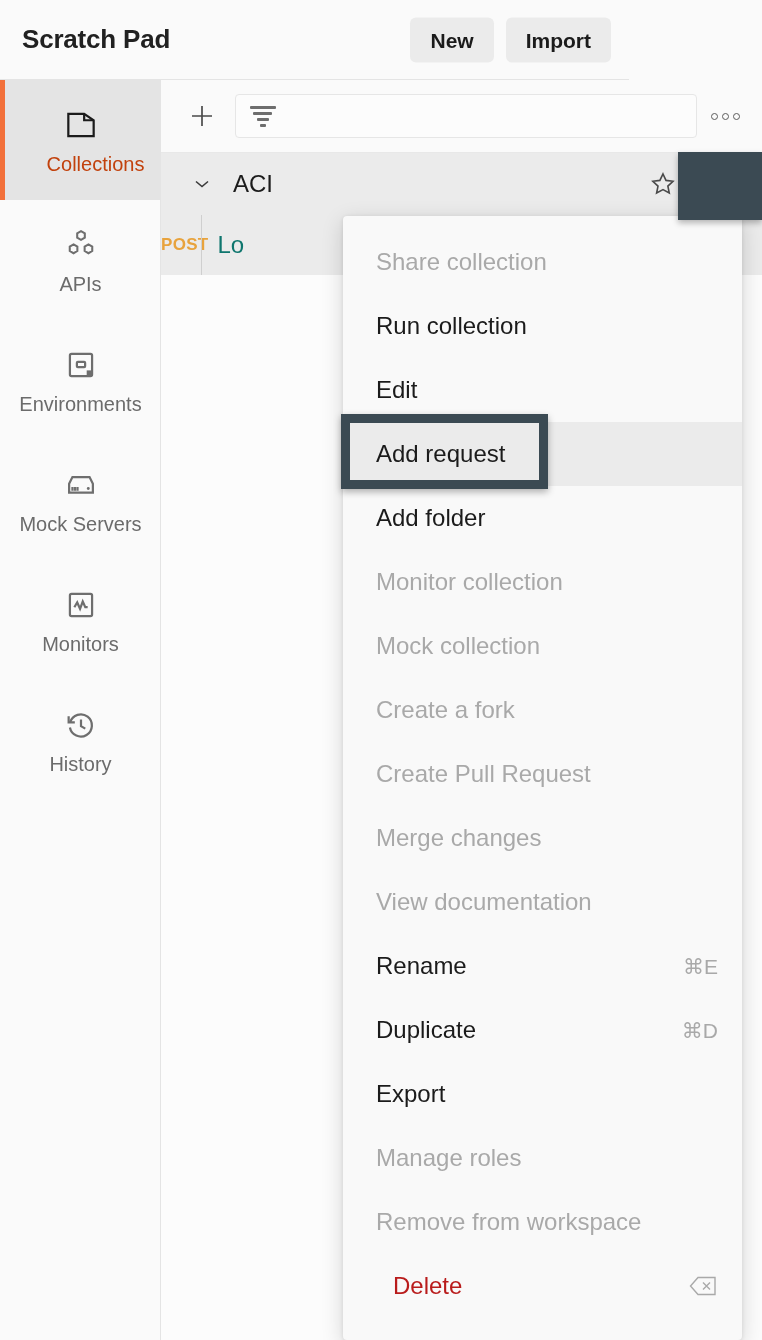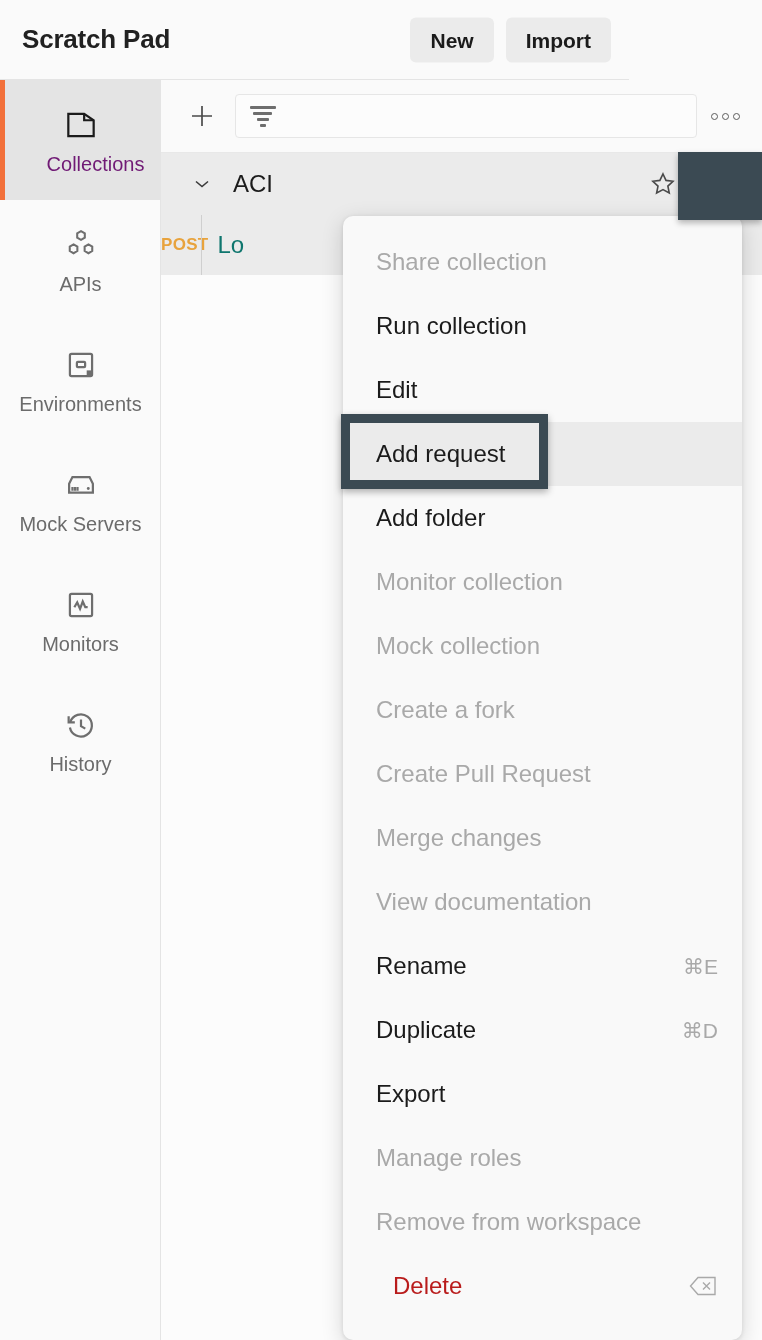--- a/index.html
+++ b/index.html
@@ -43,21 +43,21 @@
     position: relative; width: 161px; height: 120px;
     display: flex; flex-direction: column; align-items: center; justify-content: center;
     gap: 10px; cursor: pointer;
   }
   .rail-item.active { background: #E4E4E4; }
   .rail-item.active::before {
     content: ""; position: absolute; left: 0; top: 0; bottom: 0; width: 5px;
     background: #F2703A;
   }
   .rail-label { font-size: 20px; color: #6B6B6B; line-height: 1; }
-  .rail-item.active .rail-label { color: #701a75; margin-left: 30px; }
+  .rail-item.active .rail-label { color: #c2410c; margin-left: 30px; }
   .rail-icon { width: 38px; height: 38px; display: block; }
   .rail-icon svg { display: block; width: 38px; height: 38px; }
 
   
   .pane {
     position: absolute; left: 161px; top: 80px; width: 601px; height: 1260px;
     background: #FCFCFC;
   }
   .pane-toolbar {
     position: relative; width: 601px; height: 73px;
@@ -133,21 +133,21 @@
 
   .pane-rest {
     position: absolute; left: 0; top: 195px; width: 601px; bottom: 0;
     background: #FCFCFC;
   }
 
   
   .ctx-menu {
     position: absolute; left: 343px; top: 216px; width: 399px;
     background: #F9F9F9;
-    border-radius: 10px;
+    border-radius: 4px;
     box-shadow: 0 6px 22px rgba(0,0,0,0.16), 0 1px 4px rgba(0,0,0,0.10);
     padding: 14px 0 22px 0;
     z-index: 30;
   }
   .mi {
     position: relative; height: 64px; display: flex; align-items: center;
     padding: 0 24px 0 33px; cursor: pointer;
   }
   .mi-label { font-size: 24px; color: #1B1B1B; line-height: 1; }
   .mi.disabled { cursor: default; }

